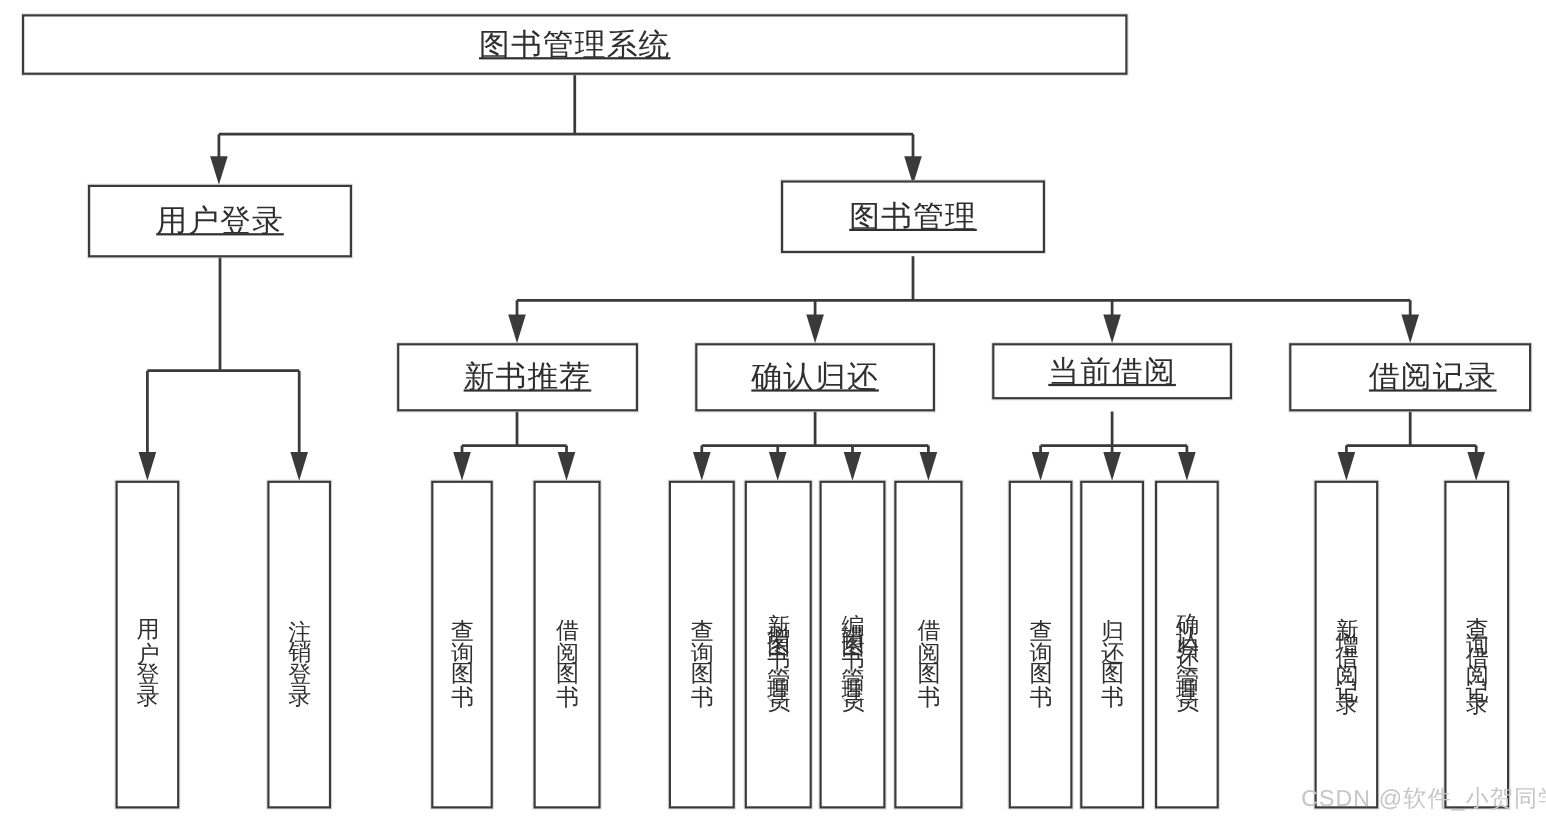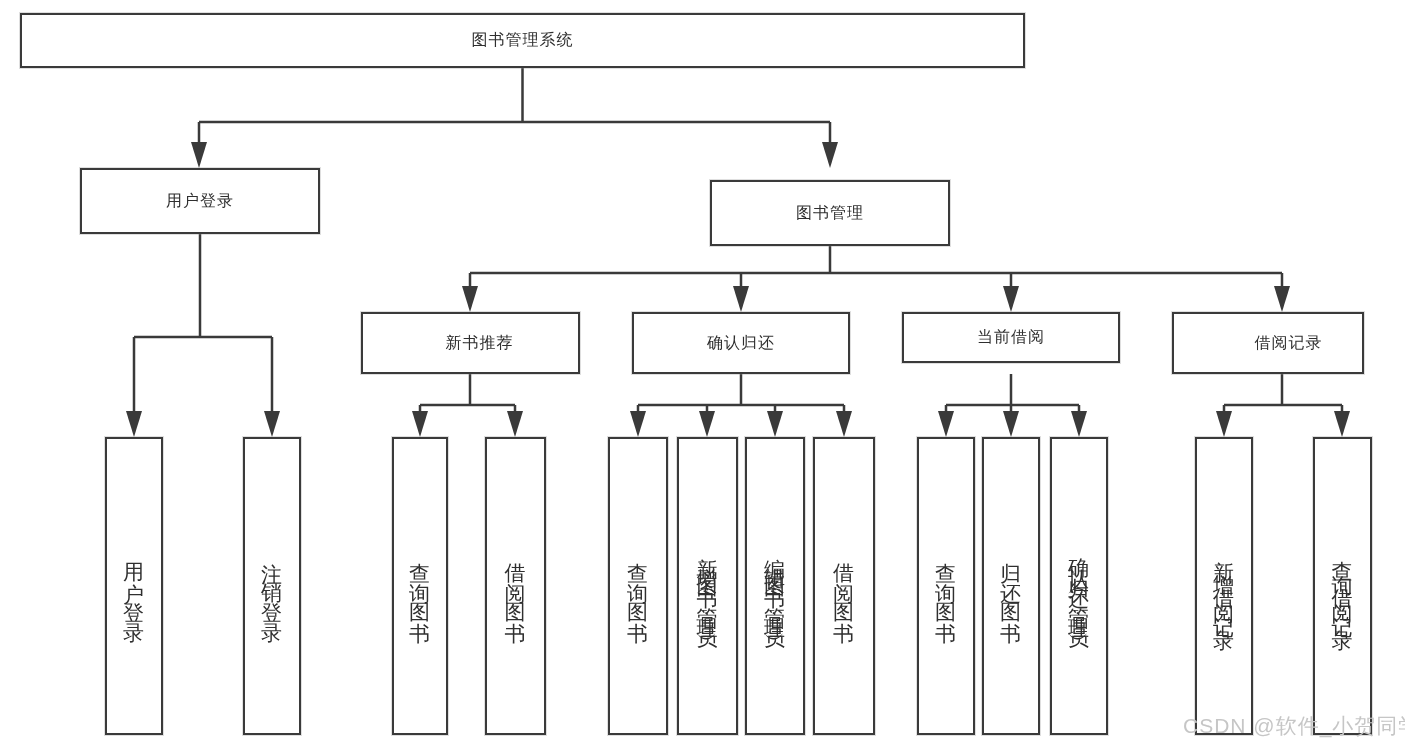--- a/index.html
+++ b/index.html
@@ -25,21 +25,21 @@
     background: #ffffff;
     border: 2px solid #3a3a3a;
     box-shadow: 0 0 0 1px rgba(150,150,150,0.30);
     box-sizing: border-box;
     display: flex;
     align-items: center;
     justify-content: center;
     z-index: 2;
     color: #2f2f2f;
   }
-  .h { font-size: 16px; letter-spacing: 1px; }
+  .h { font-size: 28px; letter-spacing: 1px; text-decoration: underline; }
   .v {
     writing-mode: vertical-rl;
     text-orientation: mixed;
     font-size: 21px;
     line-height: 1;
   }
   .v.s4 { letter-spacing: 20px; }
   .v.s6 { letter-spacing: 14px; }
   .v.s9 { letter-spacing: 10px; }
   .watermark {
@@ -86,26 +86,26 @@
       <path d="M1003 411 h16 l-8 26 z"></path>
       <path d="M1071 411 h16 l-8 26 z"></path>
       <path d="M1216 411 h16 l-8 26 z"></path>
       <path d="M1334 411 h16 l-8 26 z"></path>
     </g>
   </svg>
 
   <div class="box h" style="left:20px; top:13px; width:1005px; height:55px;">图书管理系统</div>
 
   <div class="box h" style="left:80px; top:168px; width:240px; height:66px;">用户登录</div>
-  <div class="box h" style="left:710px; top:180px; width:240px; height:66px;">图书管理</div>
+  <div class="box h" style="left:710px; top:164px; width:240px; height:66px;">图书管理</div>
 
   <div class="box h" style="left:361px; top:312px; width:219px; height:62px;padding-left:18px;">新书推荐</div>
   <div class="box h" style="left:632px; top:312px; width:218px; height:62px;">确认归还</div>
   <div class="box h" style="left:902px; top:312px; width:218px; height:51px;">当前借阅</div>
-  <div class="box h" style="left:1172px; top:312px; width:192px; height:62px;padding-left:41px;">借阅记录</div>
+  <div class="box h" style="left:1172px; top:312px; width:220px; height:62px;padding-left:41px;">借阅记录</div>
 
   <div class="box v s4" style="left:105px; top:437px; width:58px; height:298px;">用户登录</div>
   <div class="box v s4" style="left:243px; top:437px; width:58px; height:298px;">注销登录</div>
 
   <div class="box v s4" style="left:392px; top:437px; width:56px; height:298px;">查询图书</div>
   <div class="box v s4" style="left:485px; top:437px; width:61px; height:298px;">借阅图书</div>
 
   <div class="box v s4" style="left:608px; top:437px; width:60px; height:298px;">查询图书</div>
   <div class="box v s9" style="left:677px; top:437px; width:61px; height:298px;">新增图书（管理员）</div>
   <div class="box v s9" style="left:745px; top:437px; width:60px; height:298px;">编辑图书（管理员）</div>

